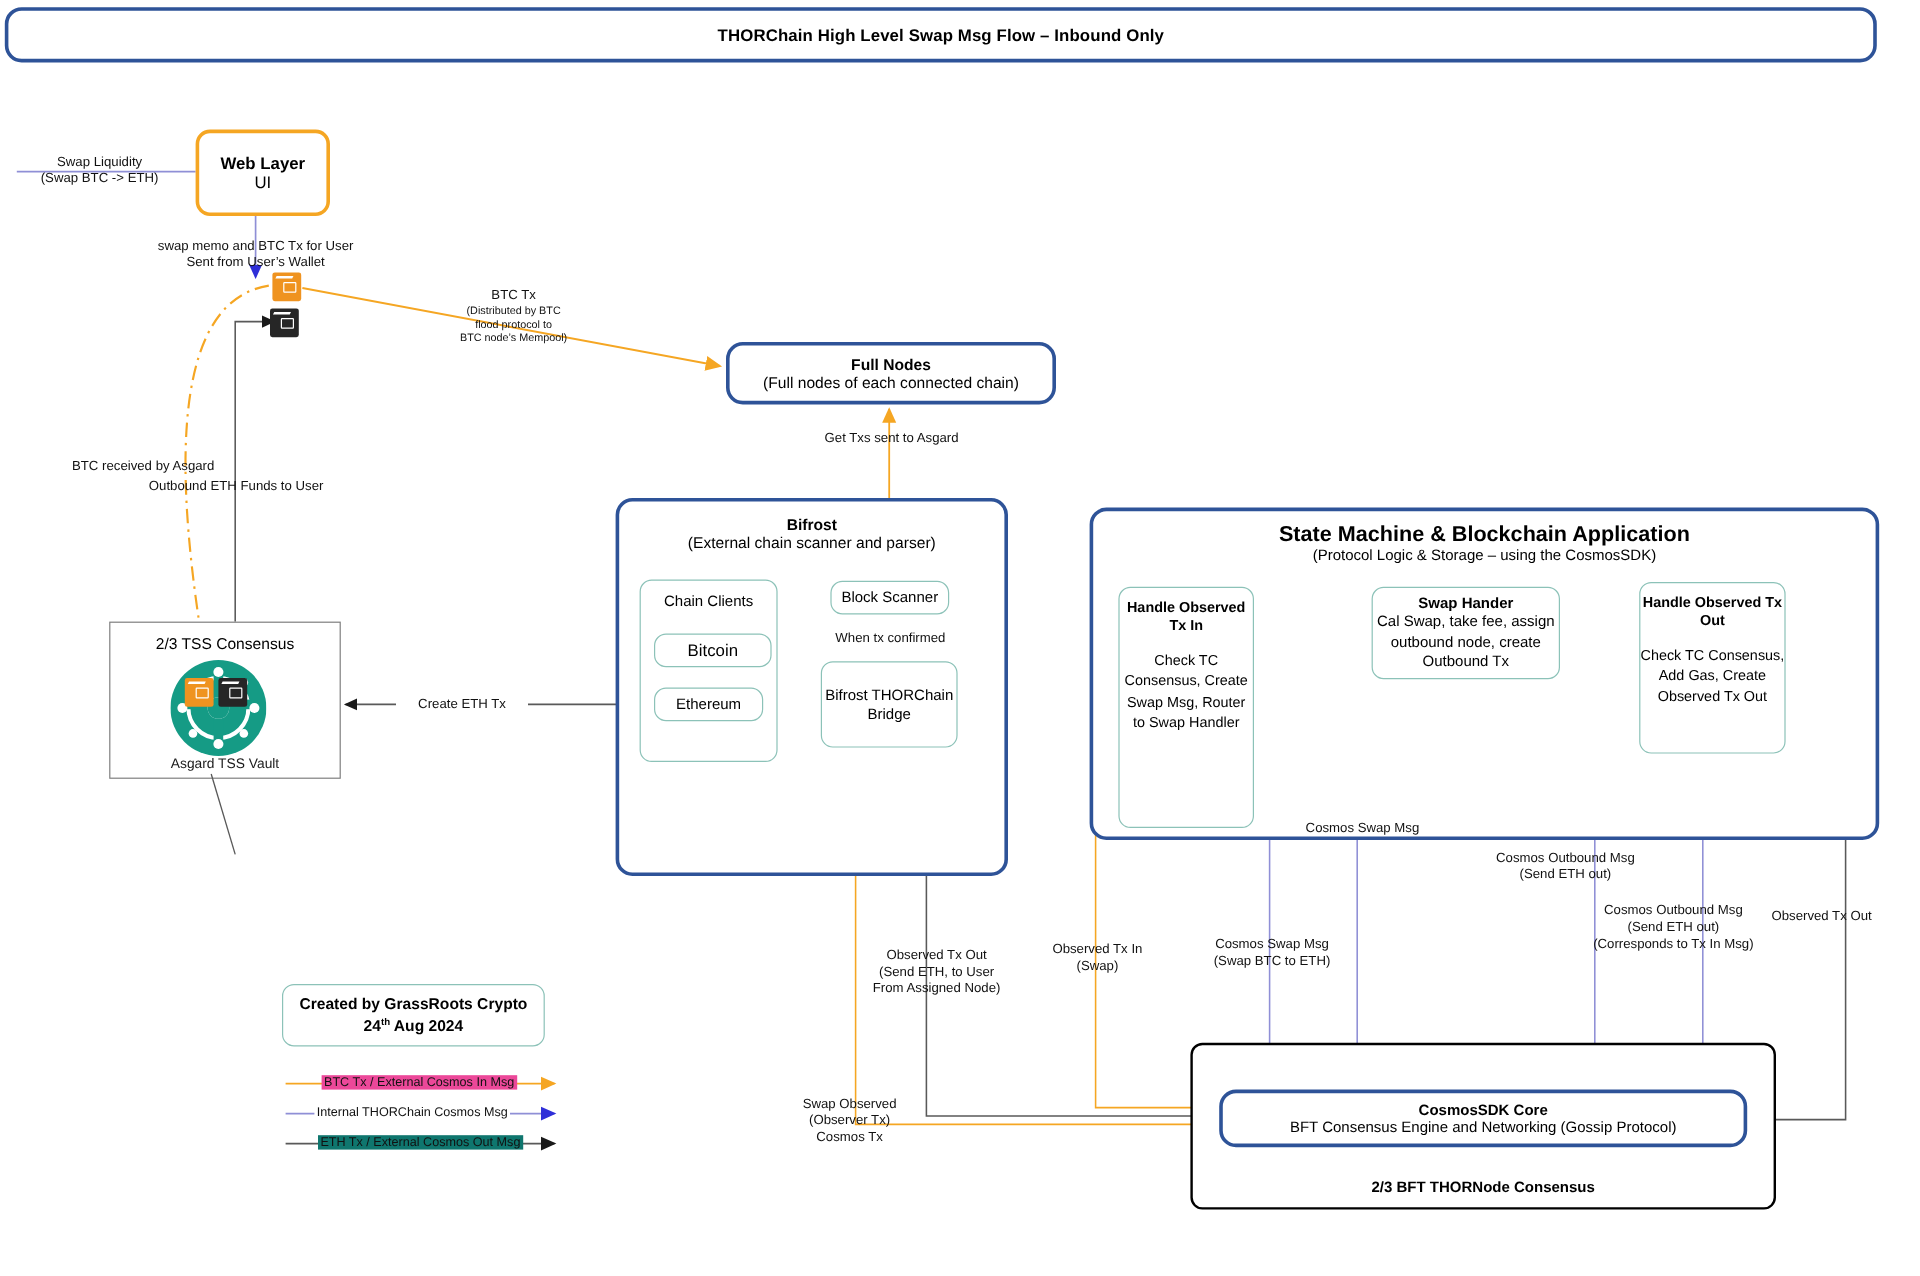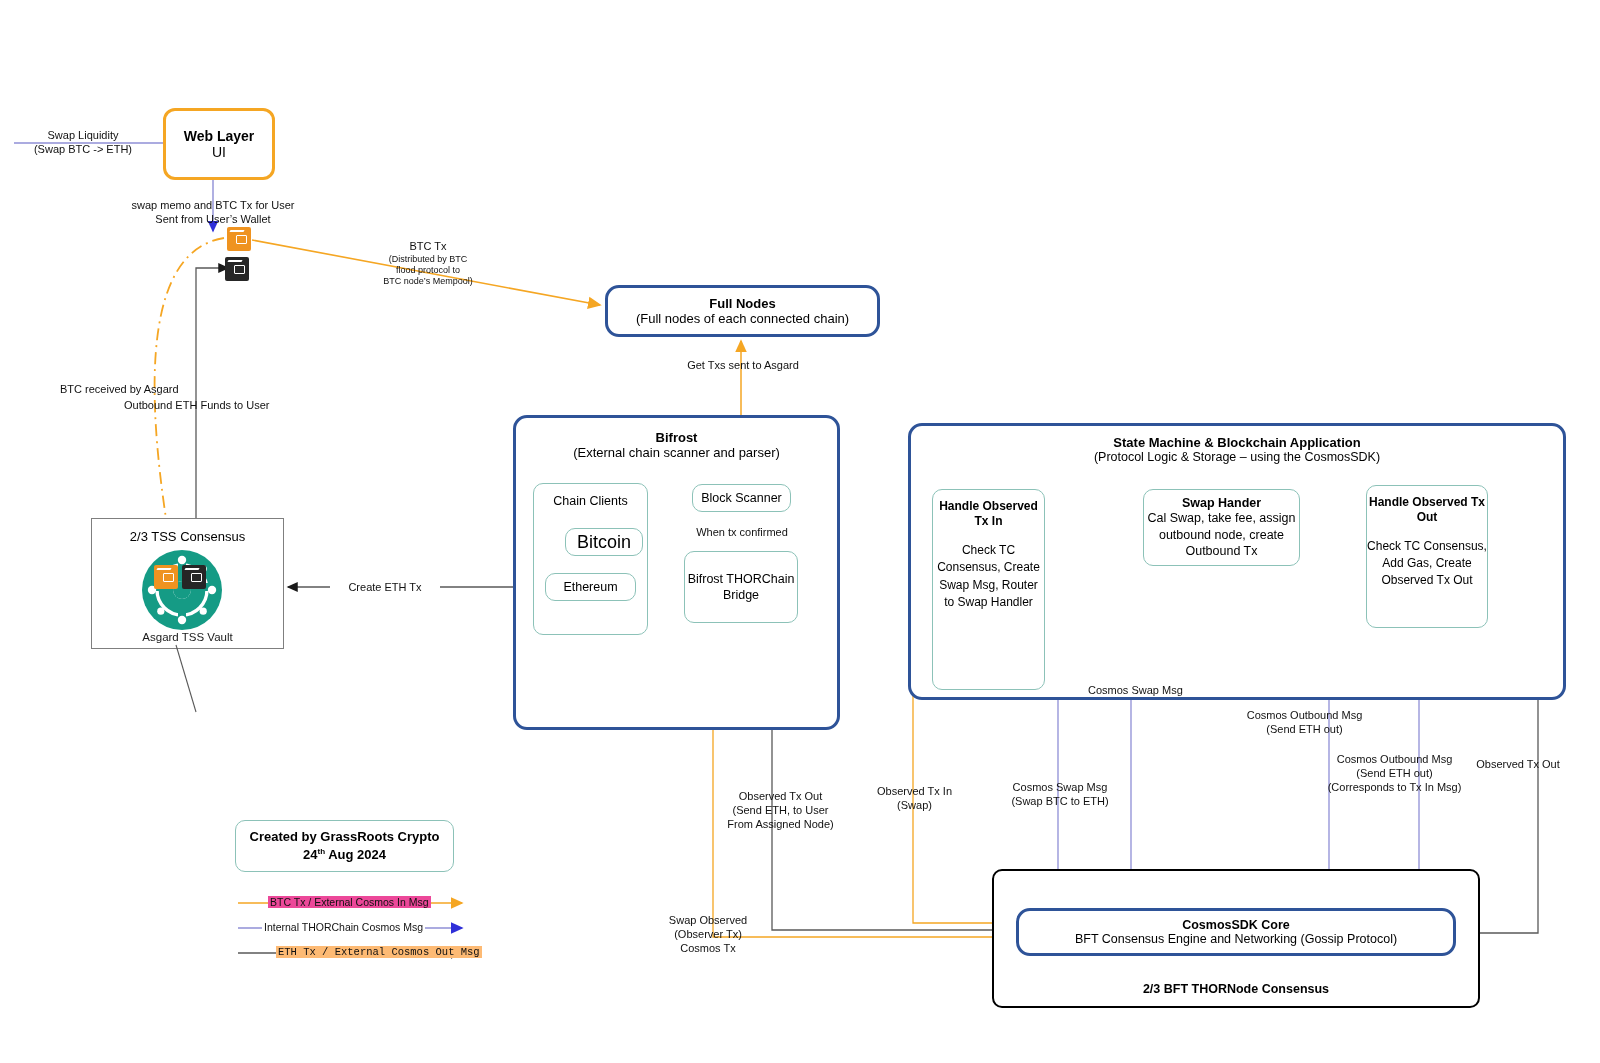--- a/index.html
+++ b/index.html
@@ -35,29 +35,29 @@
   #fullnodes .sub{font-size:13px;}
 
   
   #bifrost{left:513px;top:415px;width:327px;height:315px;
            justify-content:flex-start;padding-top:12px;}
   #bifrost .ttl{font-size:13px;}
   #bifrost .sub{font-size:13px;}
   #chainclients{left:533px;top:483px;width:115px;height:152px;
                 justify-content:flex-start;padding-top:10px;}
   #chainclients .ttl{font-size:12.5px;font-weight:normal;}
-  #btcclient{left:545px;top:528px;width:78px;height:28px;font-size:18px;margin-left:20px;}
+  #btcclient{left:545px;top:528px;width:98px;height:28px;font-size:14px;}
   #ethclient{left:545px;top:573px;width:91px;height:28px;font-size:12.5px;}
   #blockscanner{left:692px;top:484px;width:99px;height:28px;font-size:12.5px;}
   #bridge{left:684px;top:551px;width:114px;height:72px;font-size:12.5px;line-height:1.3;}
 
   
   #statemachine{left:908px;top:423px;width:658px;height:277px;
                 justify-content:flex-start;padding-top:9px;}
-  #statemachine .ttl{font-size:13px;}
+  #statemachine .ttl{font-size:18px;}
   #statemachine .sub{font-size:12.5px;}
   #handle-tx-in{left:932px;top:489px;width:113px;height:201px;
                 justify-content:flex-start;padding-top:9px;}
   #handle-tx-in .ttl{font-size:12px;line-height:1.28;}
   #handle-tx-in .sub{font-size:12px;line-height:1.45;margin-top:12px;}
   #swap-handler{left:1143px;top:489px;width:157px;height:77px;
                 justify-content:flex-start;padding-top:6px;}
   #swap-handler .ttl{font-size:12.5px;}
   #swap-handler .sub{font-size:12.5px;line-height:1.32;}
   #handle-tx-out{left:1366px;top:485px;width:122px;height:143px;
@@ -151,20 +151,23 @@
       <path d="M1131,903 L1131,529 L1139,529" stroke="#8f8fd6" stroke-width="1.3" marker-end="url(#ar-bl)"></path>
 
       <path d="M1300,527 L1329,527 L1329,903" stroke="#8f8fd6" stroke-width="1.3" marker-end="url(#ar-bl)"></path>
 
       <path d="M1419,903 L1419,634" stroke="#8f8fd6" stroke-width="1.3" marker-end="url(#ar-bl)"></path>
 
       <path d="M1488,567 L1538,567 L1538,933 L1462,933" stroke="#595959" stroke-width="1.3" marker-end="url(#ar-gr)"></path>
     </g>
   </svg>
 
+  <div class="box blue-box" id="header">
+    <div class="ttl">THORChain High Level Swap Msg Flow – Inbound Only</div>
+  </div>
 
   <div class="box orange-box" id="weblayer">
     <div class="ttl">Web Layer</div>
     <div class="sub">UI</div>
   </div>
 
   <div class="lbl" style="left:18px;top:128px;width:130px;">
     <div>Swap Liquidity</div>
     <div>(Swap BTC -&gt; ETH)</div>
   </div>
@@ -323,15 +326,15 @@
 
   <svg class="wires" viewBox="0 0 1600 1063">
     <g fill="none">
       <path d="M238,903 L462,903" stroke="#f5a623" stroke-width="1.5" marker-end="url(#ar-or)"></path>
       <path d="M238,928 L462,928" stroke="#8f8fd6" stroke-width="1.5" marker-end="url(#ar-bl)"></path>
       <path d="M238,953 L462,953" stroke="#595959" stroke-width="1.5" marker-end="url(#ar-gr)"></path>
     </g>
   </svg>
   <div class="legend-row" style="left:268px;top:896px;background:#ec4899;padding:0 2px;">BTC Tx / External Cosmos In Msg</div>
   <div class="legend-row" style="left:262px;top:921px;background:#fff;padding:0 2px;">Internal THORChain Cosmos Msg</div>
-  <div class="legend-row" style="left:276px;top:946px;background:#fdba74;padding:0 2px;font-family:Liberation Mono, monospace;">ETH Tx / External Cosmos Out Msg</div>
+  <div class="legend-row" style="left:265px;top:946px;background:#0f766e;padding:0 2px;">ETH Tx / External Cosmos Out Msg</div>
 
 </div>
 
 </body></html>

